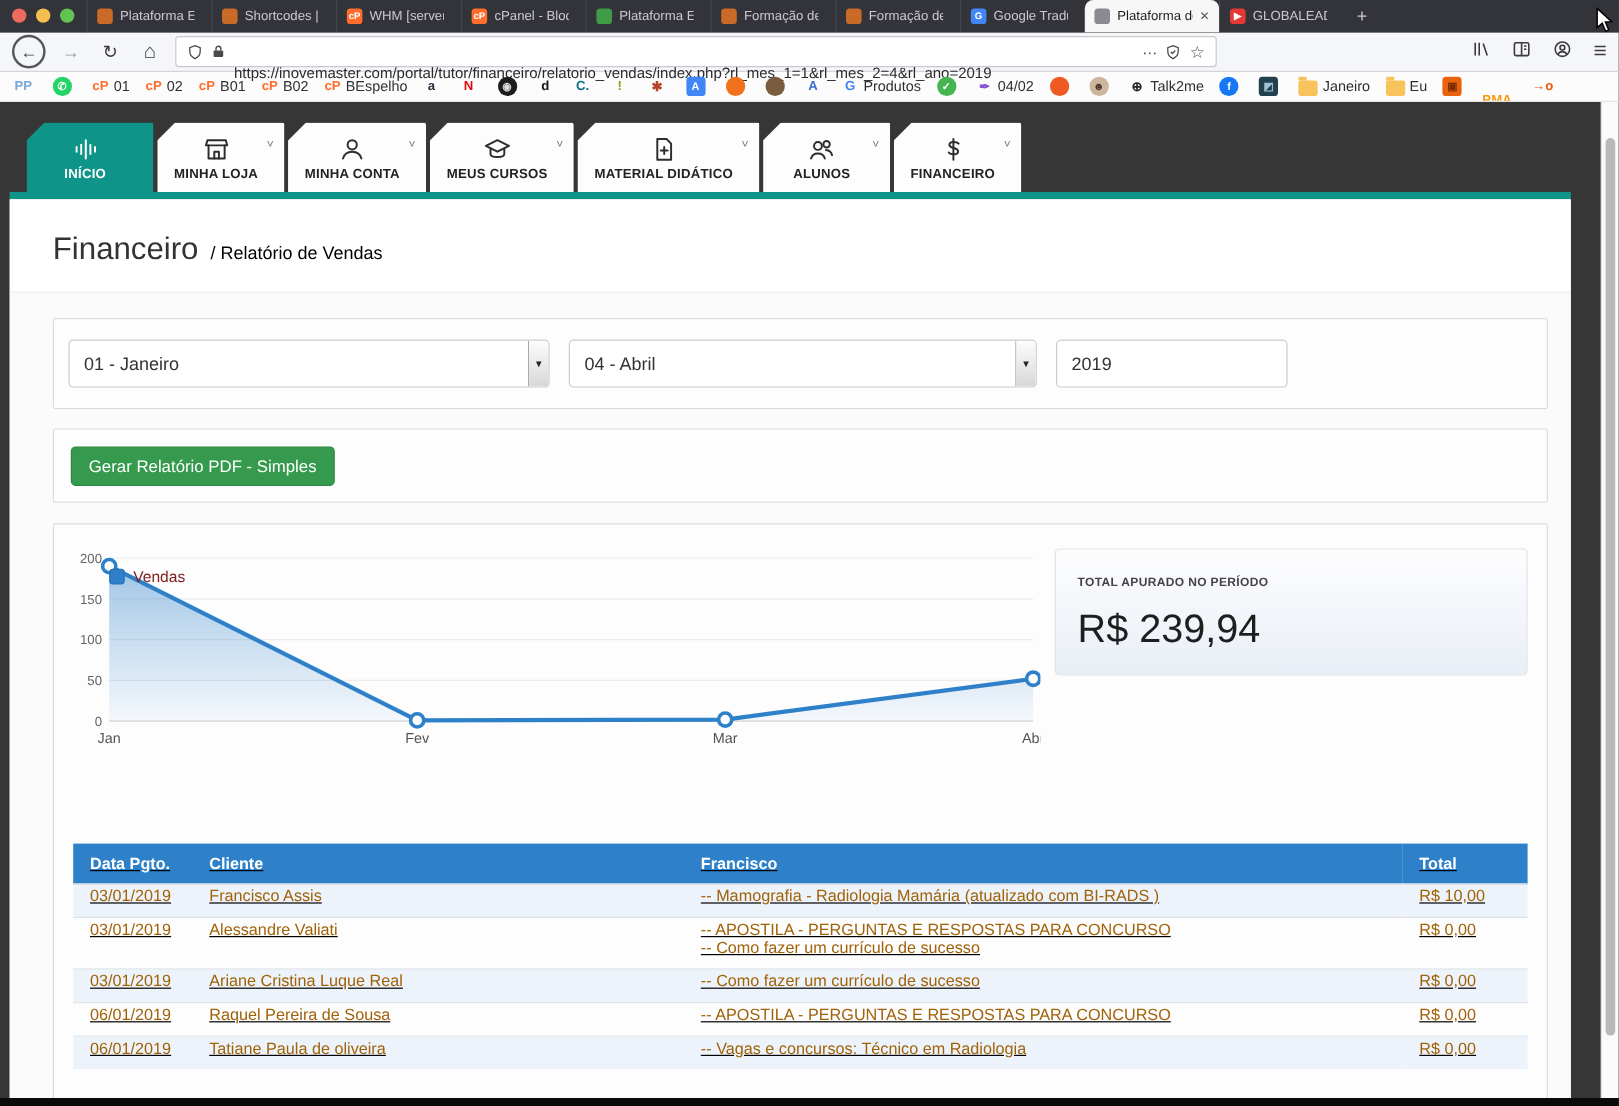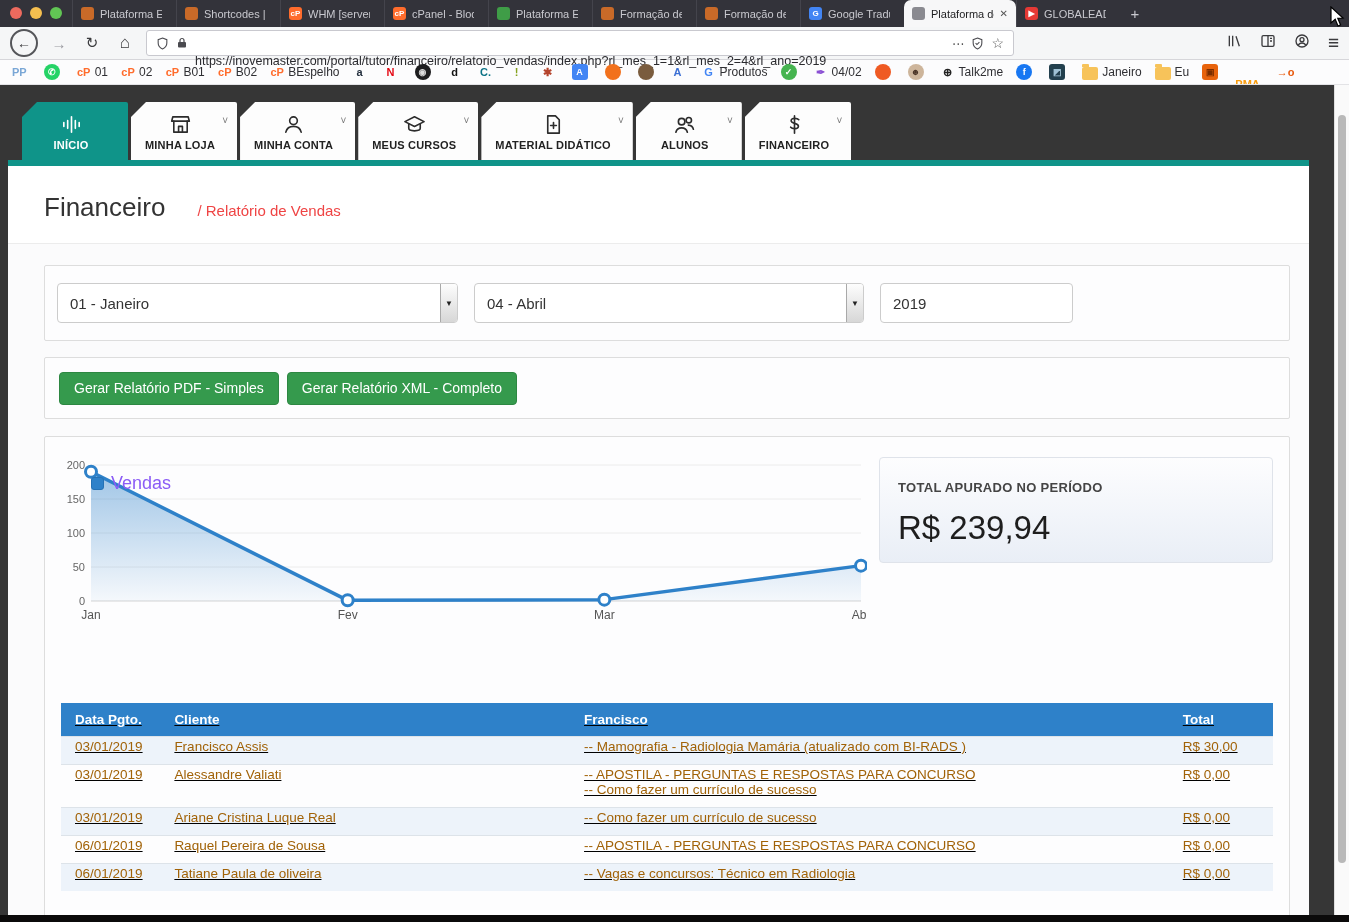--- a/index.html
+++ b/index.html
@@ -41,41 +41,41 @@
   .ptab .picon svg { width:23px; height:23px; stroke:currentColor; fill:none; stroke-width:1.7; stroke-linecap:round; stroke-linejoin:round; }
   .ptab .plabel { font-size:11px; font-weight:bold; margin-top:2px; letter-spacing:.2px; white-space:nowrap; }
   .ptab .pchev { position:absolute; right:9px; top:13px; font-size:10px; color:#777; }
   .ptab.active { background:#0f9489; color:#fff; }
   .ptab.active .picon { color:#fff; }
   .tealbar { position:absolute; left:8px; right:40px; top:75px; height:6px; background:#0f9489; }
 
   .content { position:absolute; left:8px; right:40px; top:81px; bottom:7px; background:#fff; overflow:hidden; }
   .breadcrumb-row { padding:26px 20px 20px 36px; border-bottom:1px solid #ececec; background:#fff; display:flex; align-items:baseline; gap:10px; }
   .bc-title { font-size:26px; color:#333; }
-  .bc-sub { font-size:15px; color:#ef4444;margin-left:22px; }
+  .bc-sub { font-size:15px; color:#000000; }
   .body-area { padding:21px 19px 0 36px; background:#fbfbfc; height:100%; }
 
   .panel { background:#fdfdfe; border:1px solid #ddd; border-radius:2px; }
   .filters { height:76px; display:flex; align-items:center; gap:16px; padding:0 12px; }
   .selwrap { position:relative; height:40px; }
   .selwrap select { appearance:none; -webkit-appearance:none; width:100%; height:40px; border:1px solid #ccc; border-radius:4px; background:#fff; font-size:15px; color:#333; padding:0 26px 0 12px; font-family:"Liberation Sans",sans-serif; }
   .selarrow { position:absolute; right:1px; top:1px; bottom:1px; width:17px; background:linear-gradient(#fdfdfd,#d7d7d7); border-left:1px solid #a9a9a9; border-radius:0 3px 3px 0; display:flex; align-items:center; justify-content:center; font-size:8px; color:#222; pointer-events:none; }
   .yearinput { width:193px; height:40px; border:1px solid #ccc; border-radius:4px; font-size:15px; color:#333; padding:0 12px; font-family:"Liberation Sans",sans-serif; }
   .buscar { margin-left:auto; width:188px; height:40px; background:#2e81c9; border:1px solid #2572b5; border-radius:4px; color:#fff; font-size:15px; font-family:"Liberation Sans",sans-serif; }
 
   .gen-row { margin-top:16px; height:62px; display:flex; align-items:center; gap:8px; padding:0 14px; }
   .greenbtn { height:33px; padding:0 14px; background:#359a4d; border:1px solid #2d8742; border-radius:4px; color:#fff; font-size:14px; font-family:"Liberation Sans",sans-serif; }
 
   .report { margin-top:17px; padding:20px 16px; height:520px; }
   .chart-row { display:flex; justify-content:space-between; align-items:flex-start; }
   .chartbox { position:relative; width:806px; height:170px; }
-  .legend { position:absolute; left:30px; top:16px; display:flex; align-items:center; gap:7px; font-size:18px; color:#8b5cf6; }
+  .legend { position:absolute; left:30px; top:16px; display:flex; align-items:center; gap:7px; font-size:13px; color:#7f1d1d; }
   .legend-swatch { width:13px; height:13px; border-radius:3px; background:#2e81c9; border:1px solid #2572b5; }
   .totalbox { width:394px; height:106px; border:1px solid #dfe3ea; border-radius:4px; background:linear-gradient(180deg,#fdfdfe 0%,#f2f5fa 55%,#e9eef6 100%); padding:22px 18px 0 18px; }
-  .tb-label { font-size:13px; font-weight:bold; color:#444; letter-spacing:.3px; }
+  .tb-label { font-size:10px; font-weight:bold; color:#444; letter-spacing:.3px; }
   .tb-value { font-size:33px; color:#1e1e1e; margin-top:14px; }
 
   table.sales { width:100%; margin-top:76px; border-collapse:collapse; table-layout:fixed;text-decoration:underline; }
   table.sales th { background:#2e81c9; color:#fff; font-size:13.5px; text-align:left; padding:9px 0 9px 14px; font-weight:bold; }
   table.sales td { font-size:13.5px; color:#a16207; padding:2px 0 10px 14px; vertical-align:top; white-space:pre-line; }
   table.sales tbody tr { border-top:1px solid #dde3e9; }
   table.sales tbody tr:nth-child(odd) { background:#edf3fa; }
   col.c-date { width:8.2%; } col.c-client { width:33.8%; } col.c-prod { width:49.4%; } col.c-total { width:8.6%; }
 
   .scrollbar { position:absolute; right:0; top:0; bottom:7px; width:15px; background:#fafafa; border-left:1px solid #e0e0e0; }
@@ -466,21 +466,20 @@
         </div>
         <div class="selwrap" style="width:390px">
           <select><option>04 - Abril</option></select>
           <span class="selarrow">▼</span>
         </div>
         <input class="yearinput" value="2019" style="">
       </div>
 
       <div class="panel gen-row">
         <button class="greenbtn">Gerar Relatório PDF - Simples</button>
-        <button class="greenbtn">Gerar Relatório XML - Completo</button>
       </div>
 
       <div class="panel report">
         <div class="chart-row">
           <div class="chartbox">
             <div class="legend">
               <span class="legend-swatch"></span>
               <span>Vendas</span>
             </div>
           <svg width="806" height="170">
@@ -531,21 +530,21 @@
               <th>Francisco</th>
               <th>Total</th>
             </tr>
           </thead>
           <tbody>
 
               <tr>
                 <td>03/01/2019</td>
                 <td>Francisco Assis</td>
                 <td>-- Mamografia - Radiologia Mamária (atualizado com BI-RADS )</td>
-                <td>R$ 30,00</td>
+                <td>R$ 10,00</td>
               </tr>
 
               <tr>
                 <td>03/01/2019</td>
                 <td>Alessandre Valiati</td>
                 <td>-- APOSTILA - PERGUNTAS E RESPOSTAS PARA CONCURSO
 -- Como fazer um currículo de sucesso</td>
                 <td>R$ 0,00</td>
               </tr>
 

